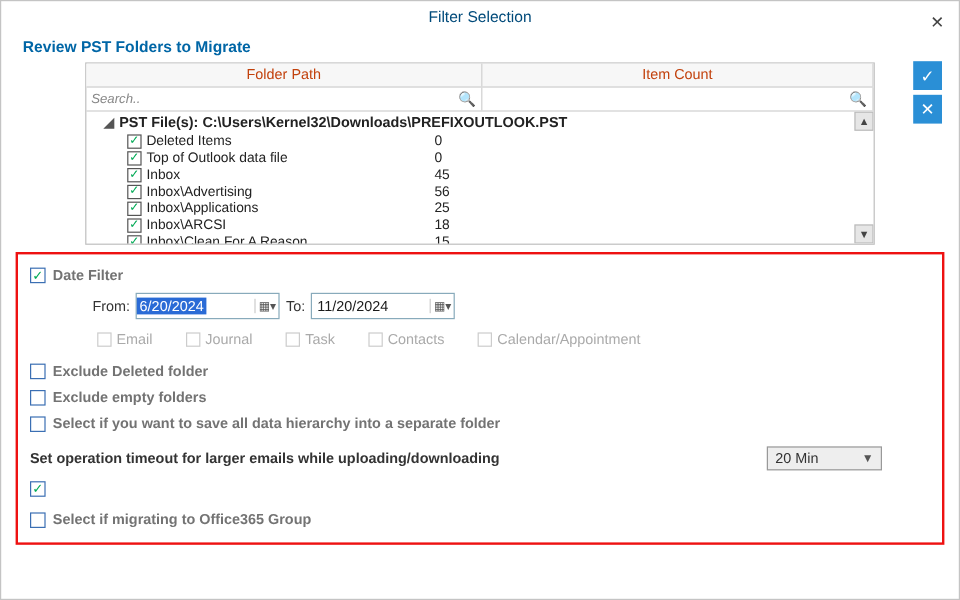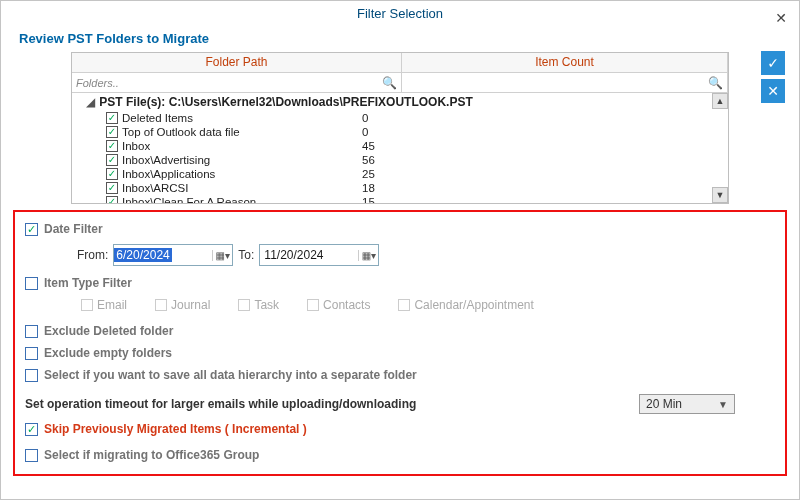--- a/index.html
+++ b/index.html
@@ -68,21 +68,21 @@
   <div class="side-btn">✕</div>
 </div>
 
 <div class="grid-wrap">
   <div class="grid-head">
     <div class="gh-cell gh-path">Folder Path</div>
     <div class="gh-cell gh-count">Item Count</div>
   </div>
   <div class="grid-search">
     <div class="gs-cell gs-path">
-      <span>Folders..</span>
+      <span>Search..</span>
       <span class="mag">🔍</span>
     </div>
     <div class="gs-cell gs-count">
       <span></span>
       <span class="mag">🔍</span>
     </div>
   </div>
   <div class="grid-body" id="grid-body">
     <div class="pst-root">
       <span class="twist">◢</span>
@@ -141,24 +141,20 @@
       <span class="v">6/20/2024</span>
       <span class="cal">▦▾</span>
     </div>
     <span class="date-lbl">To:</span>
     <div class="date-inp">
       <span class="v">11/20/2024</span>
       <span class="cal">▦▾</span>
     </div>
   </div>
 
-  <div class="opt-row">
-    <span class="chk"></span>
-    <span class="bold-blue">Item Type Filter</span>
-  </div>
   <div class="item-types" id="item-types">
       <span><span class="it-chk"></span>Email</span>
       <span><span class="it-chk"></span>Journal</span>
       <span><span class="it-chk"></span>Task</span>
       <span><span class="it-chk"></span>Contacts</span>
       <span><span class="it-chk"></span>Calendar/Appointment</span>
     </div>
 
   <div class="opt-row">
     <span class="chk"></span>
@@ -176,20 +172,19 @@
   <div class="timeout-row">
     <span class="timeout-lbl">Set operation timeout for larger emails while uploading/downloading</span>
     <div class="timeout-sel">
       <span>20 Min</span>
         <span class="dd">▼</span>
     </div>
   </div>
 
   <div class="opt-row">
     <span class="chk ticked"></span>
-    <span class="skip-red">Skip Previously Migrated Items ( Incremental )</span>
   </div>
   <div class="opt-gap"></div>
   <div class="opt-row">
     <span class="chk"></span>
     <span class="bold-blue">Select if migrating to Office365 Group</span>
   </div>
 </div>
 
 </body></html>

